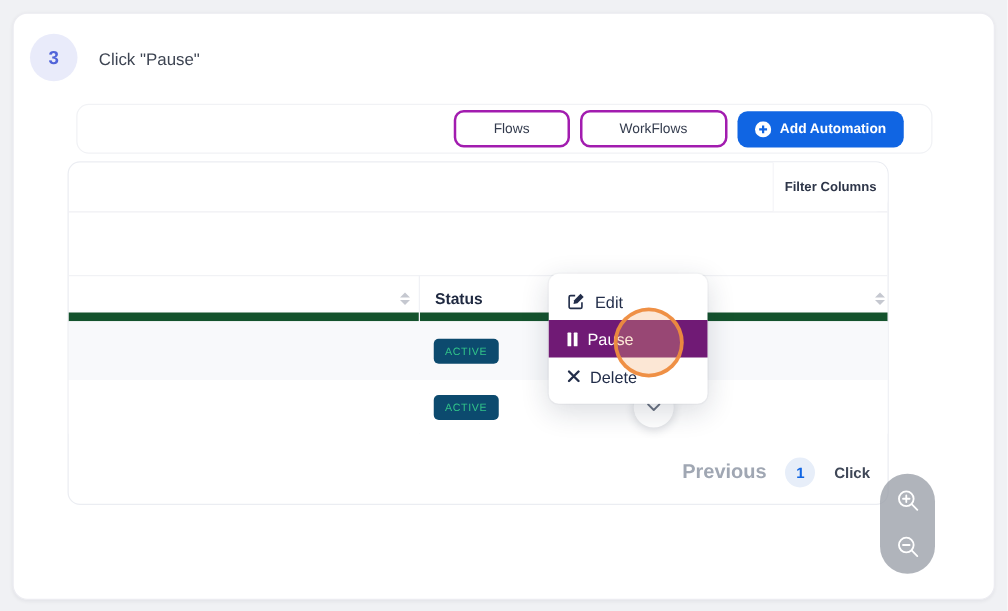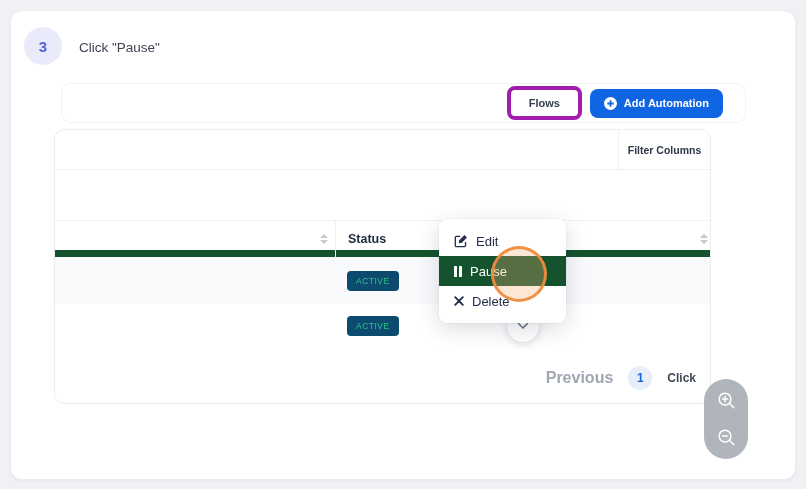--- a/index.html
+++ b/index.html
@@ -30,23 +30,23 @@
   }
 
   
   .app-toolbar {
     position: absolute; left: 50px; top: 72px; width: 685px; height: 40px;
     background: #fff; border: 1px solid #f1f2f5; border-radius: 10px;
     display: flex; align-items: center; justify-content: flex-end;
     gap: 8px; padding-right: 22px;
   }
   .btn-light {
-    background: #fff; border: 4px solid #a21caf; border-radius: 8px;
-    color: #333b4d; font-size: 11px; font-weight: 700;
-    padding: 7px 18px; cursor: pointer; font-family: inherit;
+    background: #fff; border: 2px solid #a21caf; border-radius: 8px;
+    color: #333b4d; font-size: 11px; font-weight: 400;
+    padding: 7px 30px; cursor: pointer; font-family: inherit;
   }
   .btn-primary {
     background: #1065e3; border: none; border-radius: 8px;
     color: #fff; font-size: 11px; font-weight: 600;
     padding: 8px 14px; cursor: pointer; font-family: inherit;
     display: flex; align-items: center; gap: 7px; text-align: center;
   }
 
   
   .panel {
@@ -109,21 +109,21 @@
     position: absolute; left: 428px; top: 208px; width: 127px; height: 104px;
     background: #fff; border-radius: 8px; z-index: 4;
     box-shadow: 0 6px 22px rgba(25,35,60,0.16), 0 0 0 1px rgba(25,35,60,0.03);
     padding: 7px 0; display: flex; flex-direction: column;
   }
   .menu-item {
     height: 30px; display: flex; align-items: center; gap: 8px;
     padding-left: 15px; font-size: 13px; font-weight: 500; color: #232e4a;
     cursor: pointer;
   }
-  .menu-item.active { background: #14532d; color: #ffffff; }
+  .menu-item.active { background: #701a75; color: #ffffff; }
   .pause-bars { display: flex; gap: 2px; }
   .pause-bars span { display: block; width: 3px; height: 11px; background: #fff; border-radius: 0.5px; }
 
   
   .click-ring {
     position: absolute; left: 480px; top: 235px; width: 56px; height: 56px;
     border-radius: 50%; border: 3px solid rgba(238,140,62,0.95);
     background: rgba(246,176,116,0.30); z-index: 5; pointer-events: none;
   }
 
@@ -139,20 +139,21 @@
 <body>
 
 <div class="stage">
   <div class="tutorial-card">
 
     <div class="step-badge">3</div>
     <div class="step-title">Click "Pause"</div>
 
     <div class="app-toolbar">
       <button class="btn-light">Flows</button>
+      <button class="btn-light">WorkFlows</button>
       <button class="btn-primary">
         <span style="display:flex;">
           <svg width="13" height="13" viewBox="0 0 14 14">
               <circle cx="7" cy="7" r="7" fill="#ffffff"></circle>
               <path d="M7 3.6v6.8M3.6 7h6.8" stroke="#1065e3" stroke-width="1.9"></path>
             </svg>
         </span>
         <span>Add Automation</span>
       </button>
     </div>

